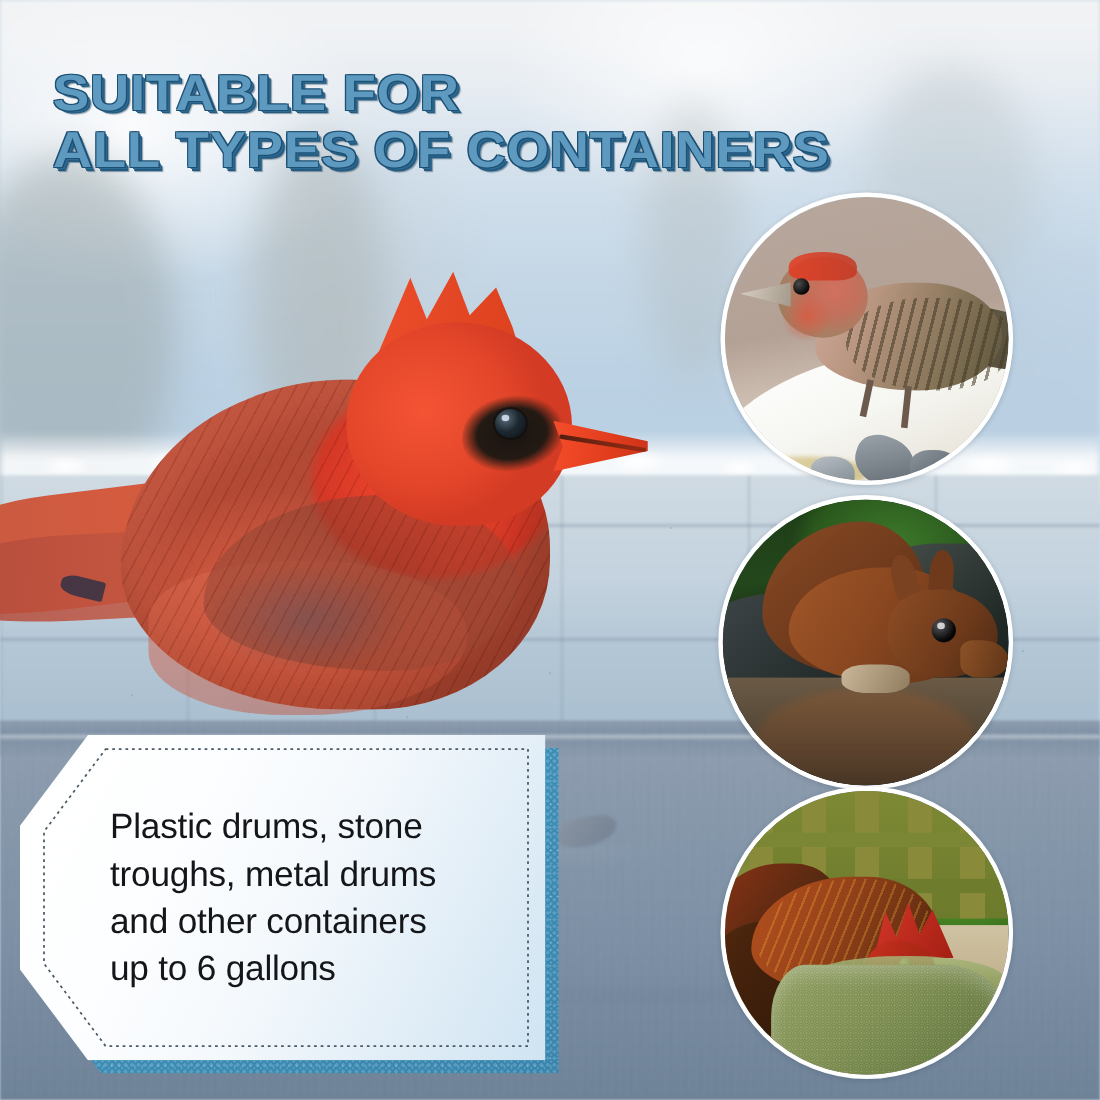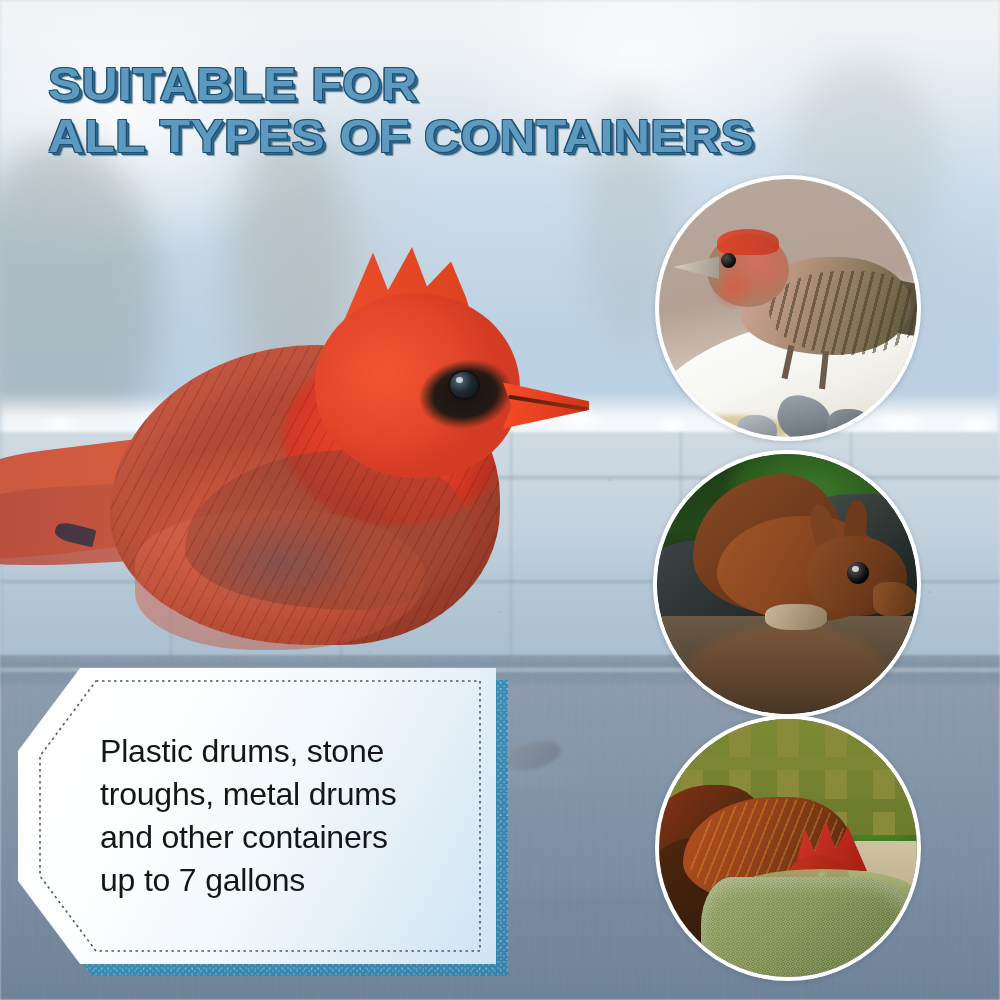--- a/index.html
+++ b/index.html
@@ -487,16 +487,16 @@
     <div class="callout-shadow"></div>
     <div class="callout"></div>
     <div class="callout-dots">
       <svg width="444" height="274" viewBox="0 0 444 274" xmlns="http://www.w3.org/2000/svg">
         <polygon points="58,2 442,2 442,272 58,272 2,197 2,77" fill="none" stroke="#4a5a66" stroke-width="1.6" stroke-dasharray="2.5 3.5" stroke-linejoin="round"></polygon>
       </svg>
     </div>
     <div class="callout-text nosel">Plastic drums, stone
 troughs, metal drums
 and other containers
-up to 7 gallons</div>
+up to 6 gallons</div>
   </div>
 
 </div>
 
 </body></html>

